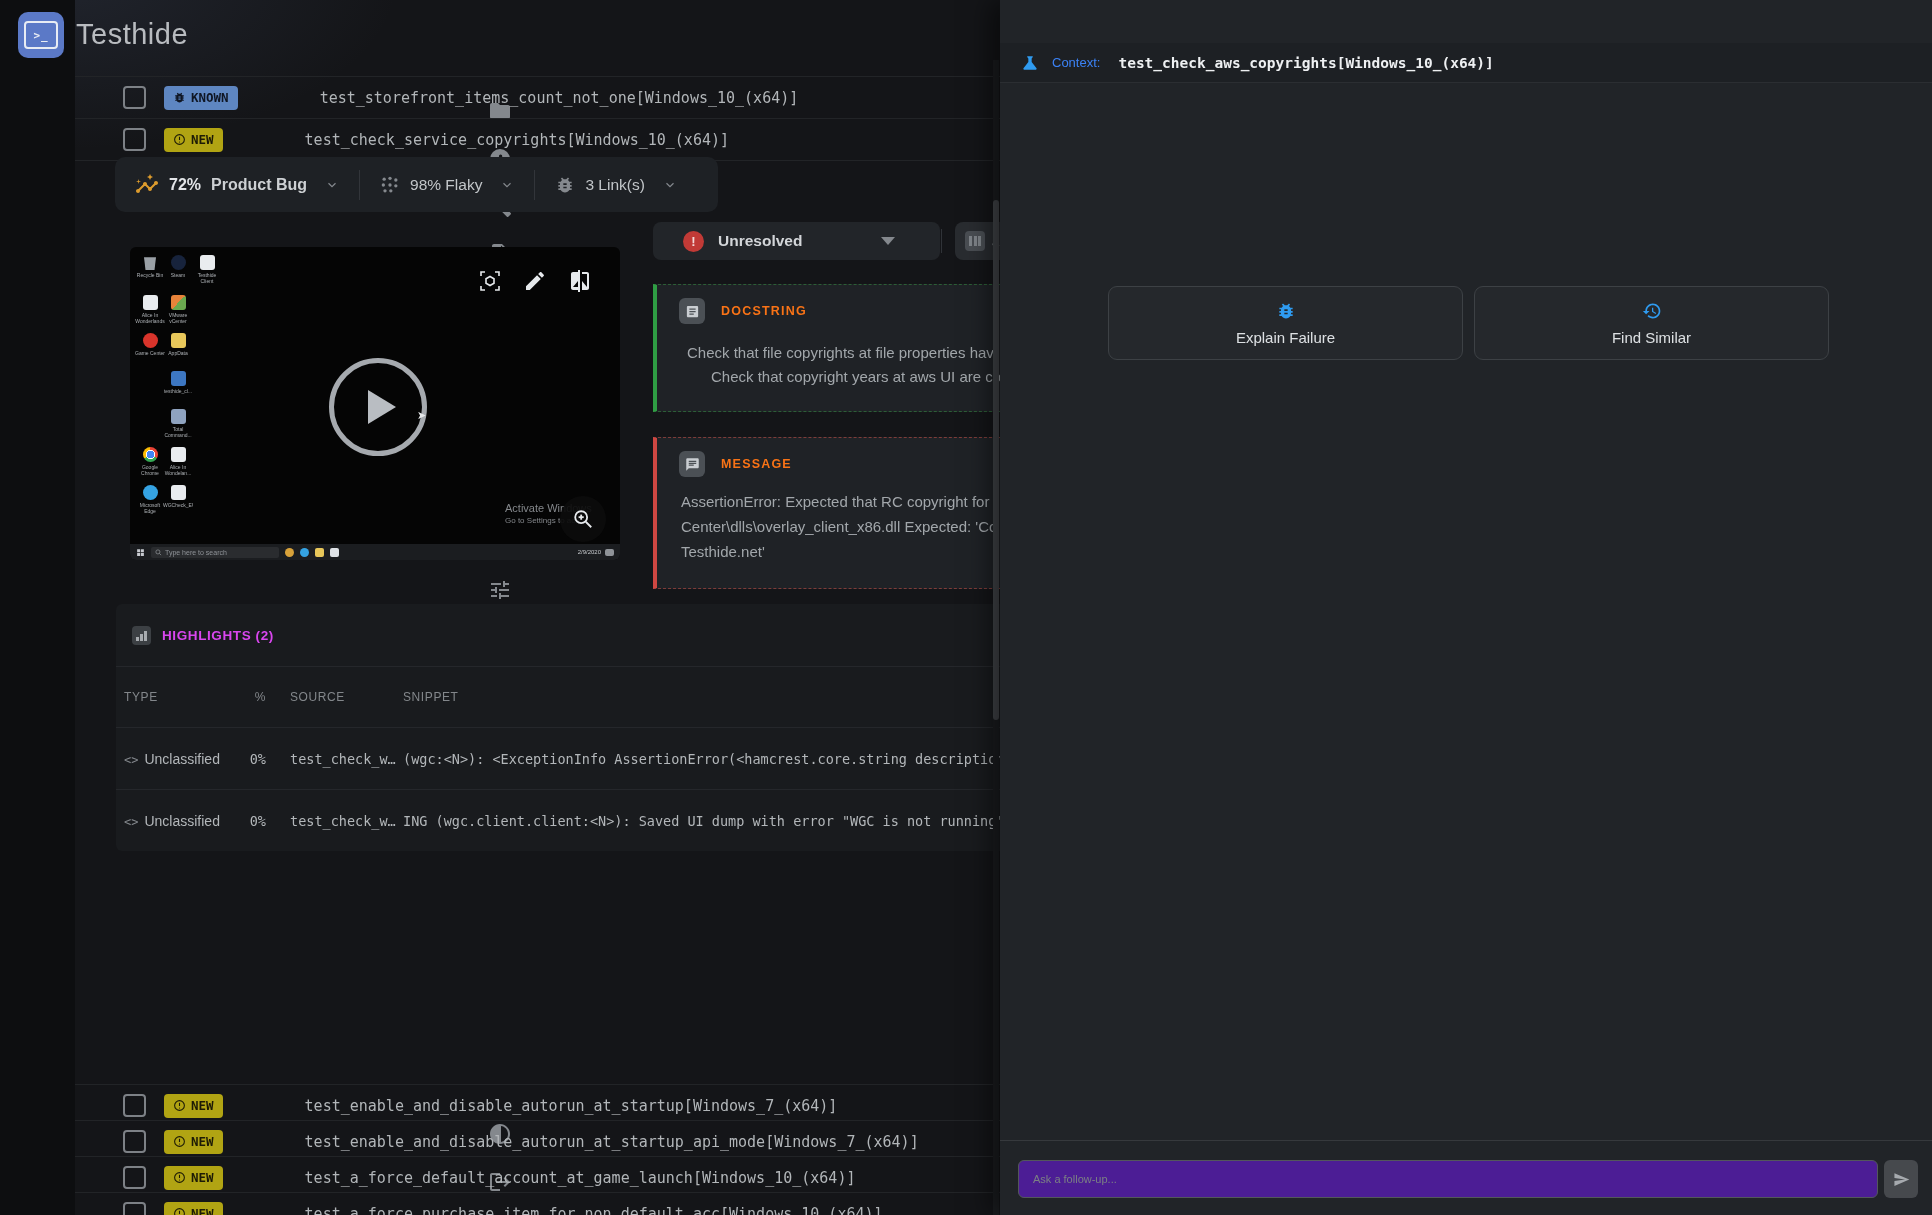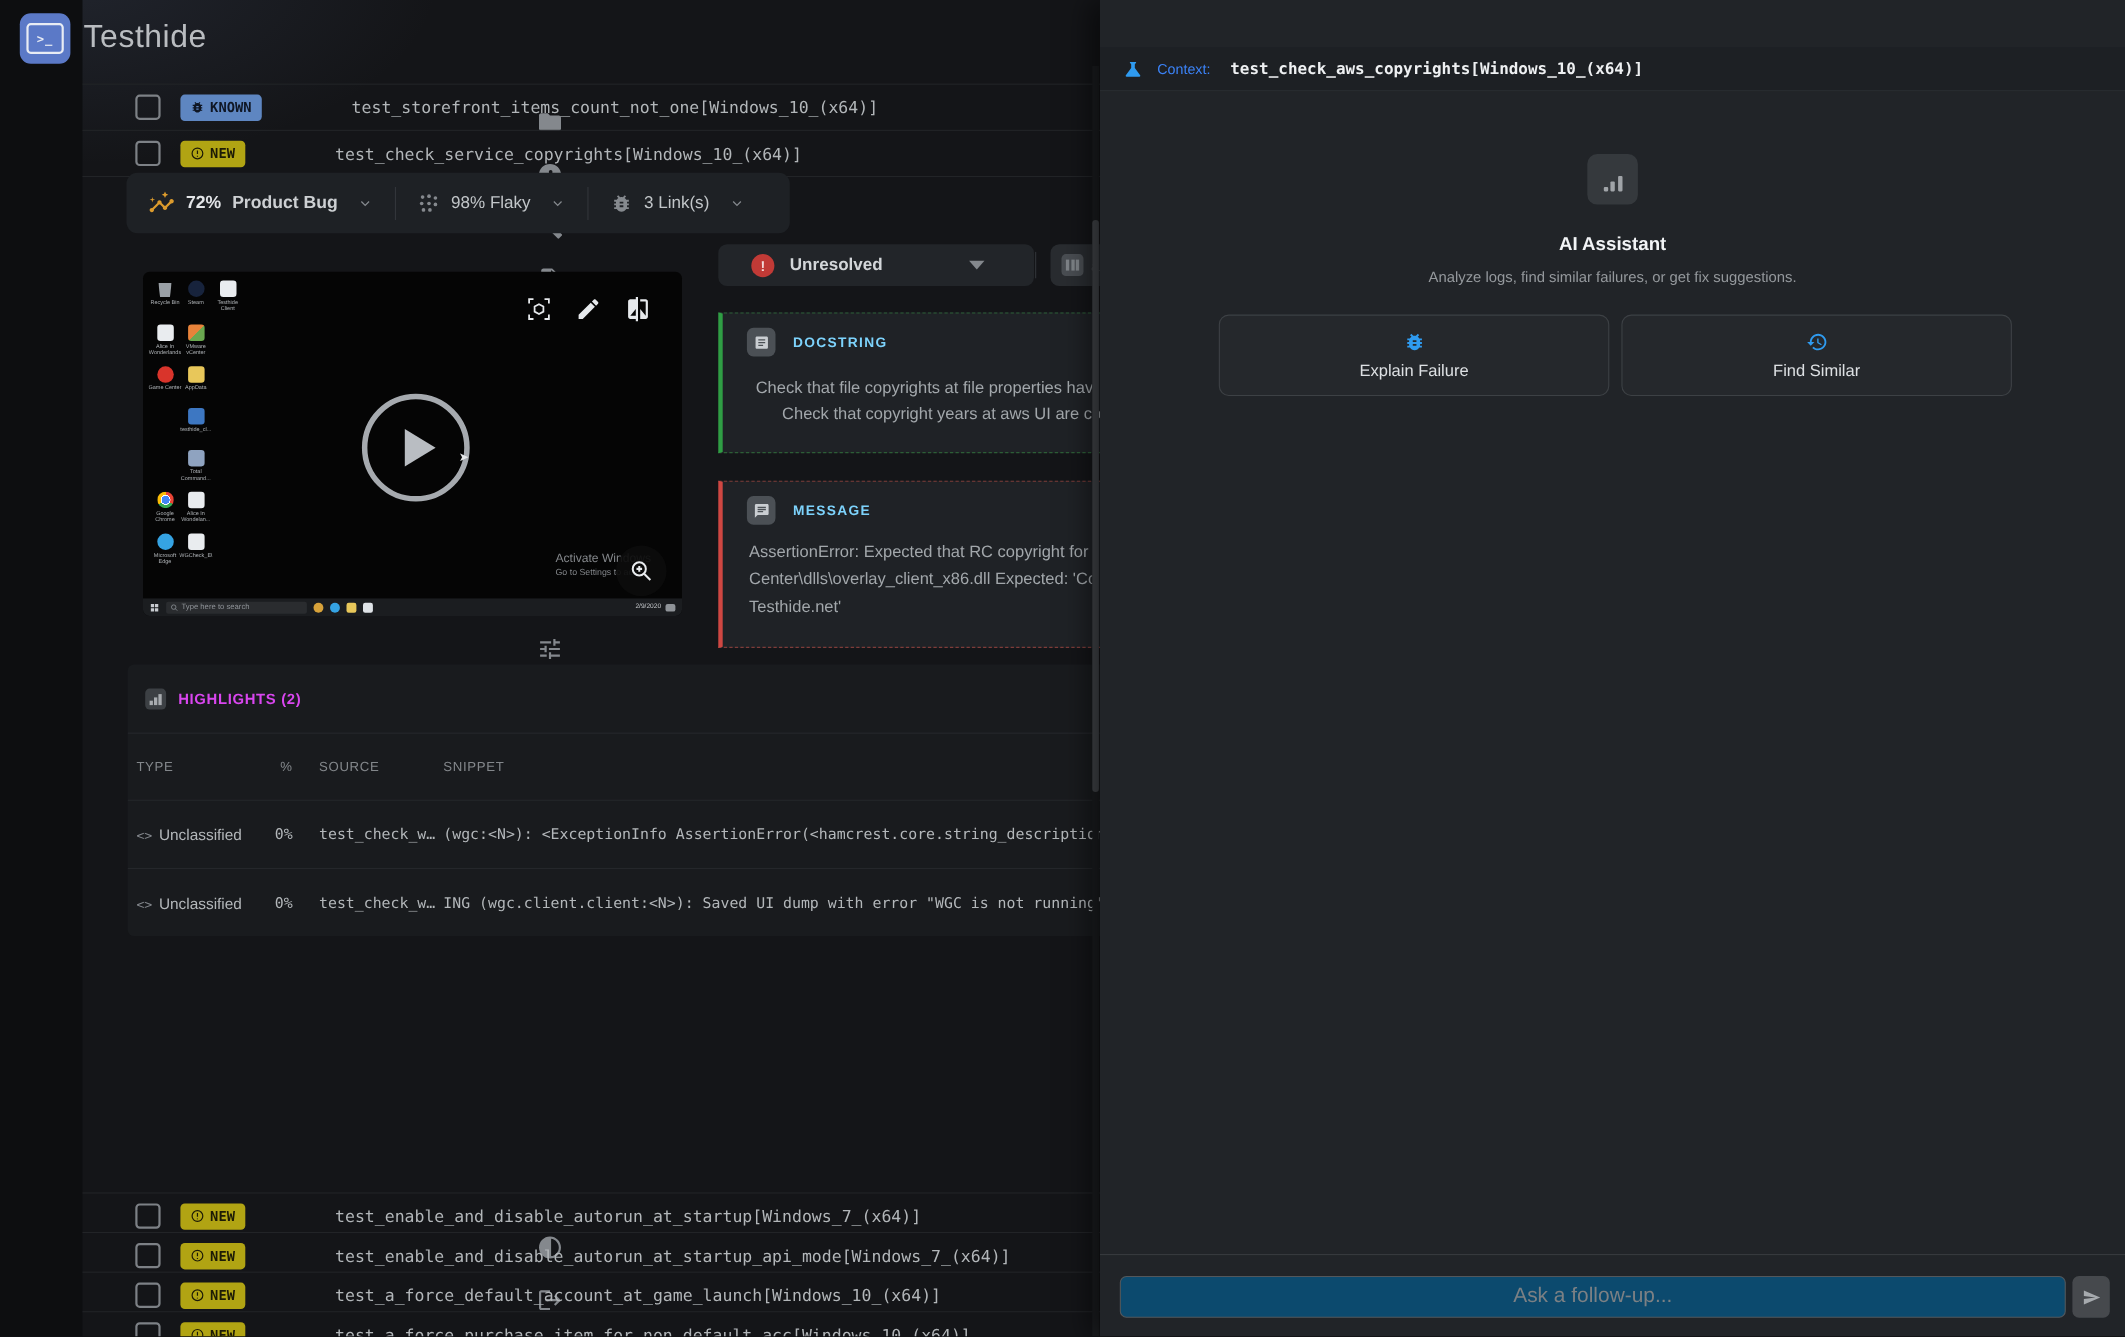--- a/index.html
+++ b/index.html
@@ -94,21 +94,21 @@
      align-items:center;justify-content:center;gap:1.5px;flex:none;}
   #cols-ic i{width:3px;height:10px;background:#7f8489;}
   #partial-tab span{font-size:13px;color:#9ea2a6;}
 
   
   .note-card{position:absolute;left:653px;width:349px;background:#1f2226;box-sizing:border-box;overflow:hidden;}
   .note-card .nhead{display:flex;align-items:center;gap:16px;padding:13px 0 0 22px;}
   .nicon{width:26px;height:26px;border-radius:6px;background:#4b5055;display:flex;
      align-items:center;justify-content:center;flex:none;}
   .nicon svg{width:15px;height:15px;fill:#caced2;}
-  .nlabel{font-size:12.5px;font-weight:bold;letter-spacing:1.2px;color:#7dd3fc;}
+  .nlabel{font-size:12.5px;font-weight:bold;letter-spacing:1.2px;color:#f97316;}
   .nline{font-size:15px;color:#a2a7ab;white-space:nowrap;}
   #doc-card{top:284px;height:128px;border-left:4px solid #2f9e44;
      border-top:1px dashed #2c5e36;border-bottom:1px dashed #2c5e36;}
   #msg-card{top:437px;height:152px;border-left:4px solid #cf4742;
      border-top:1px dashed #7e3c39;border-bottom:1px dashed #7e3c39;}
 
   
   #highlights{position:absolute;left:116px;top:604px;width:886px;height:247px;background:#191b1e;
      border-radius:6px 0 0 6px;overflow:hidden;}
   #hl-head{display:flex;align-items:center;gap:11px;height:62px;padding-left:16px;border-bottom:1px solid #25272b;}
@@ -155,22 +155,22 @@
   #pc-icon .bar{width:4px;background:#a0a4a8;border-radius:1px;}
   #pc-title{margin-top:26px;font-size:17px;font-weight:bold;color:#f2f4f6;}
   #pc-sub{margin-top:12px;font-size:13.5px;color:#94989c;}
   .ai-card{position:absolute;top:286px;width:355px;height:74px;background:#25282c;
      border:1px solid #3d4145;border-radius:9px;display:flex;flex-direction:column;
      align-items:center;justify-content:center;gap:8px;box-sizing:border-box;}
   .ai-card svg{width:20px;height:20px;fill:#2f9bf0;}
   .ai-card span{font-size:15px;color:#dde0e3;}
   #p-footer{position:absolute;left:0;bottom:0;width:100%;height:74px;border-top:1px solid #36393d;}
   #p-input{position:absolute;left:18px;top:19px;width:860px;height:38px;border:1px solid #53575b;
-     border-radius:6px;background:#0c4a6e;color:#d6d9dc;font-size:19px;padding:0 14px;
-     box-sizing:border-box;outline:none;text-align:center;}
+     border-radius:6px;background:#4c1d95;color:#d6d9dc;font-size:11px;padding:0 14px;
+     box-sizing:border-box;outline:none;}
   #p-input::placeholder{color:#7c8084;}
   #p-send{position:absolute;right:14px;top:19px;width:34px;height:38px;background:#46494d;
      border-radius:6px;display:flex;align-items:center;justify-content:center;}
   #p-send svg{width:17px;height:17px;fill:#a6aaae;}
 
   
   #scrollbar{position:absolute;left:993px;top:60px;width:6px;height:1155px;background:#1c1e21;}
   #scroll-thumb{position:absolute;left:0;top:140px;width:6px;height:520px;background:#45484c;border-radius:3px;}
 </style>
 </head>
@@ -527,29 +527,20 @@
 <div id="panel">
 
   <div id="p-context">
     <svg style="width:20px;height:20px;fill:#2f9bf0;margin-left:20px" viewBox="0 0 24 24">
         <path d="M19.8 18.4L14 10.67V6.5l1.35-1.69c.26-.33.03-.81-.39-.81H9.04c-.42 0-.65.48-.39.81L10 6.5v4.17L4.2 18.4c-.49.66-.02 1.6.8 1.6h14c.82 0 1.29-.94.8-1.6z"></path>
       </svg>
     <span id="ctx-label">Context:</span>
     <span id="ctx-value">test_check_aws_copyrights[Windows_10_(x64)]</span>
   </div>
 
-  <div id="p-center">
-    <div id="pc-icon">
-      <div class="dot"></div>
-        <div class="bar" style="height:9px"></div>
-        <div class="bar" style="height:14px"></div>
-    </div>
-    <div id="pc-title">AI Assistant</div>
-    <div id="pc-sub">Analyze logs, find similar failures, or get fix suggestions.</div>
-  </div>
 
   <div class="ai-card" style="left:108px">
     <svg viewBox="0 0 24 24">
         <path d="M20 8h-2.81c-.45-.78-1.07-1.45-1.82-1.96L17 4.41 15.59 3l-2.17 2.17C12.96 5.06 12.49 5 12 5s-.96.06-1.41.17L8.41 3 7 4.41l1.62 1.63C7.88 6.55 7.26 7.22 6.81 8H4v2h2.09c-.05.33-.09.66-.09 1v1H4v2h2v1c0 .34.04.67.09 1H4v2h2.81c1.04 1.79 2.97 3 5.19 3s4.15-1.21 5.19-3H20v-2h-2.09c.05-.33.09-.66.09-1v-1h2v-2h-2v-1c0-.34-.04-.67-.09-1H20V8zm-6 8h-4v-2h4v2zm0-4h-4v-2h4v2z"></path>
       </svg>
     <span>Explain Failure</span>
   </div>
   <div class="ai-card" style="left:474px">
     <svg viewBox="0 0 24 24">
         <path d="M13 3c-4.97 0-9 4.03-9 9H1l3.89 3.89.07.14L9 12H6c0-3.87 3.13-7 7-7s7 3.13 7 7-3.13 7-7 7c-1.93 0-3.68-.79-4.94-2.06l-1.42 1.42C8.27 19.99 10.51 21 13 21c4.97 0 9-4.03 9-9s-4.03-9-9-9zm-1 5v5l4.28 2.54.72-1.21-3.5-2.08V8H12z"></path>

